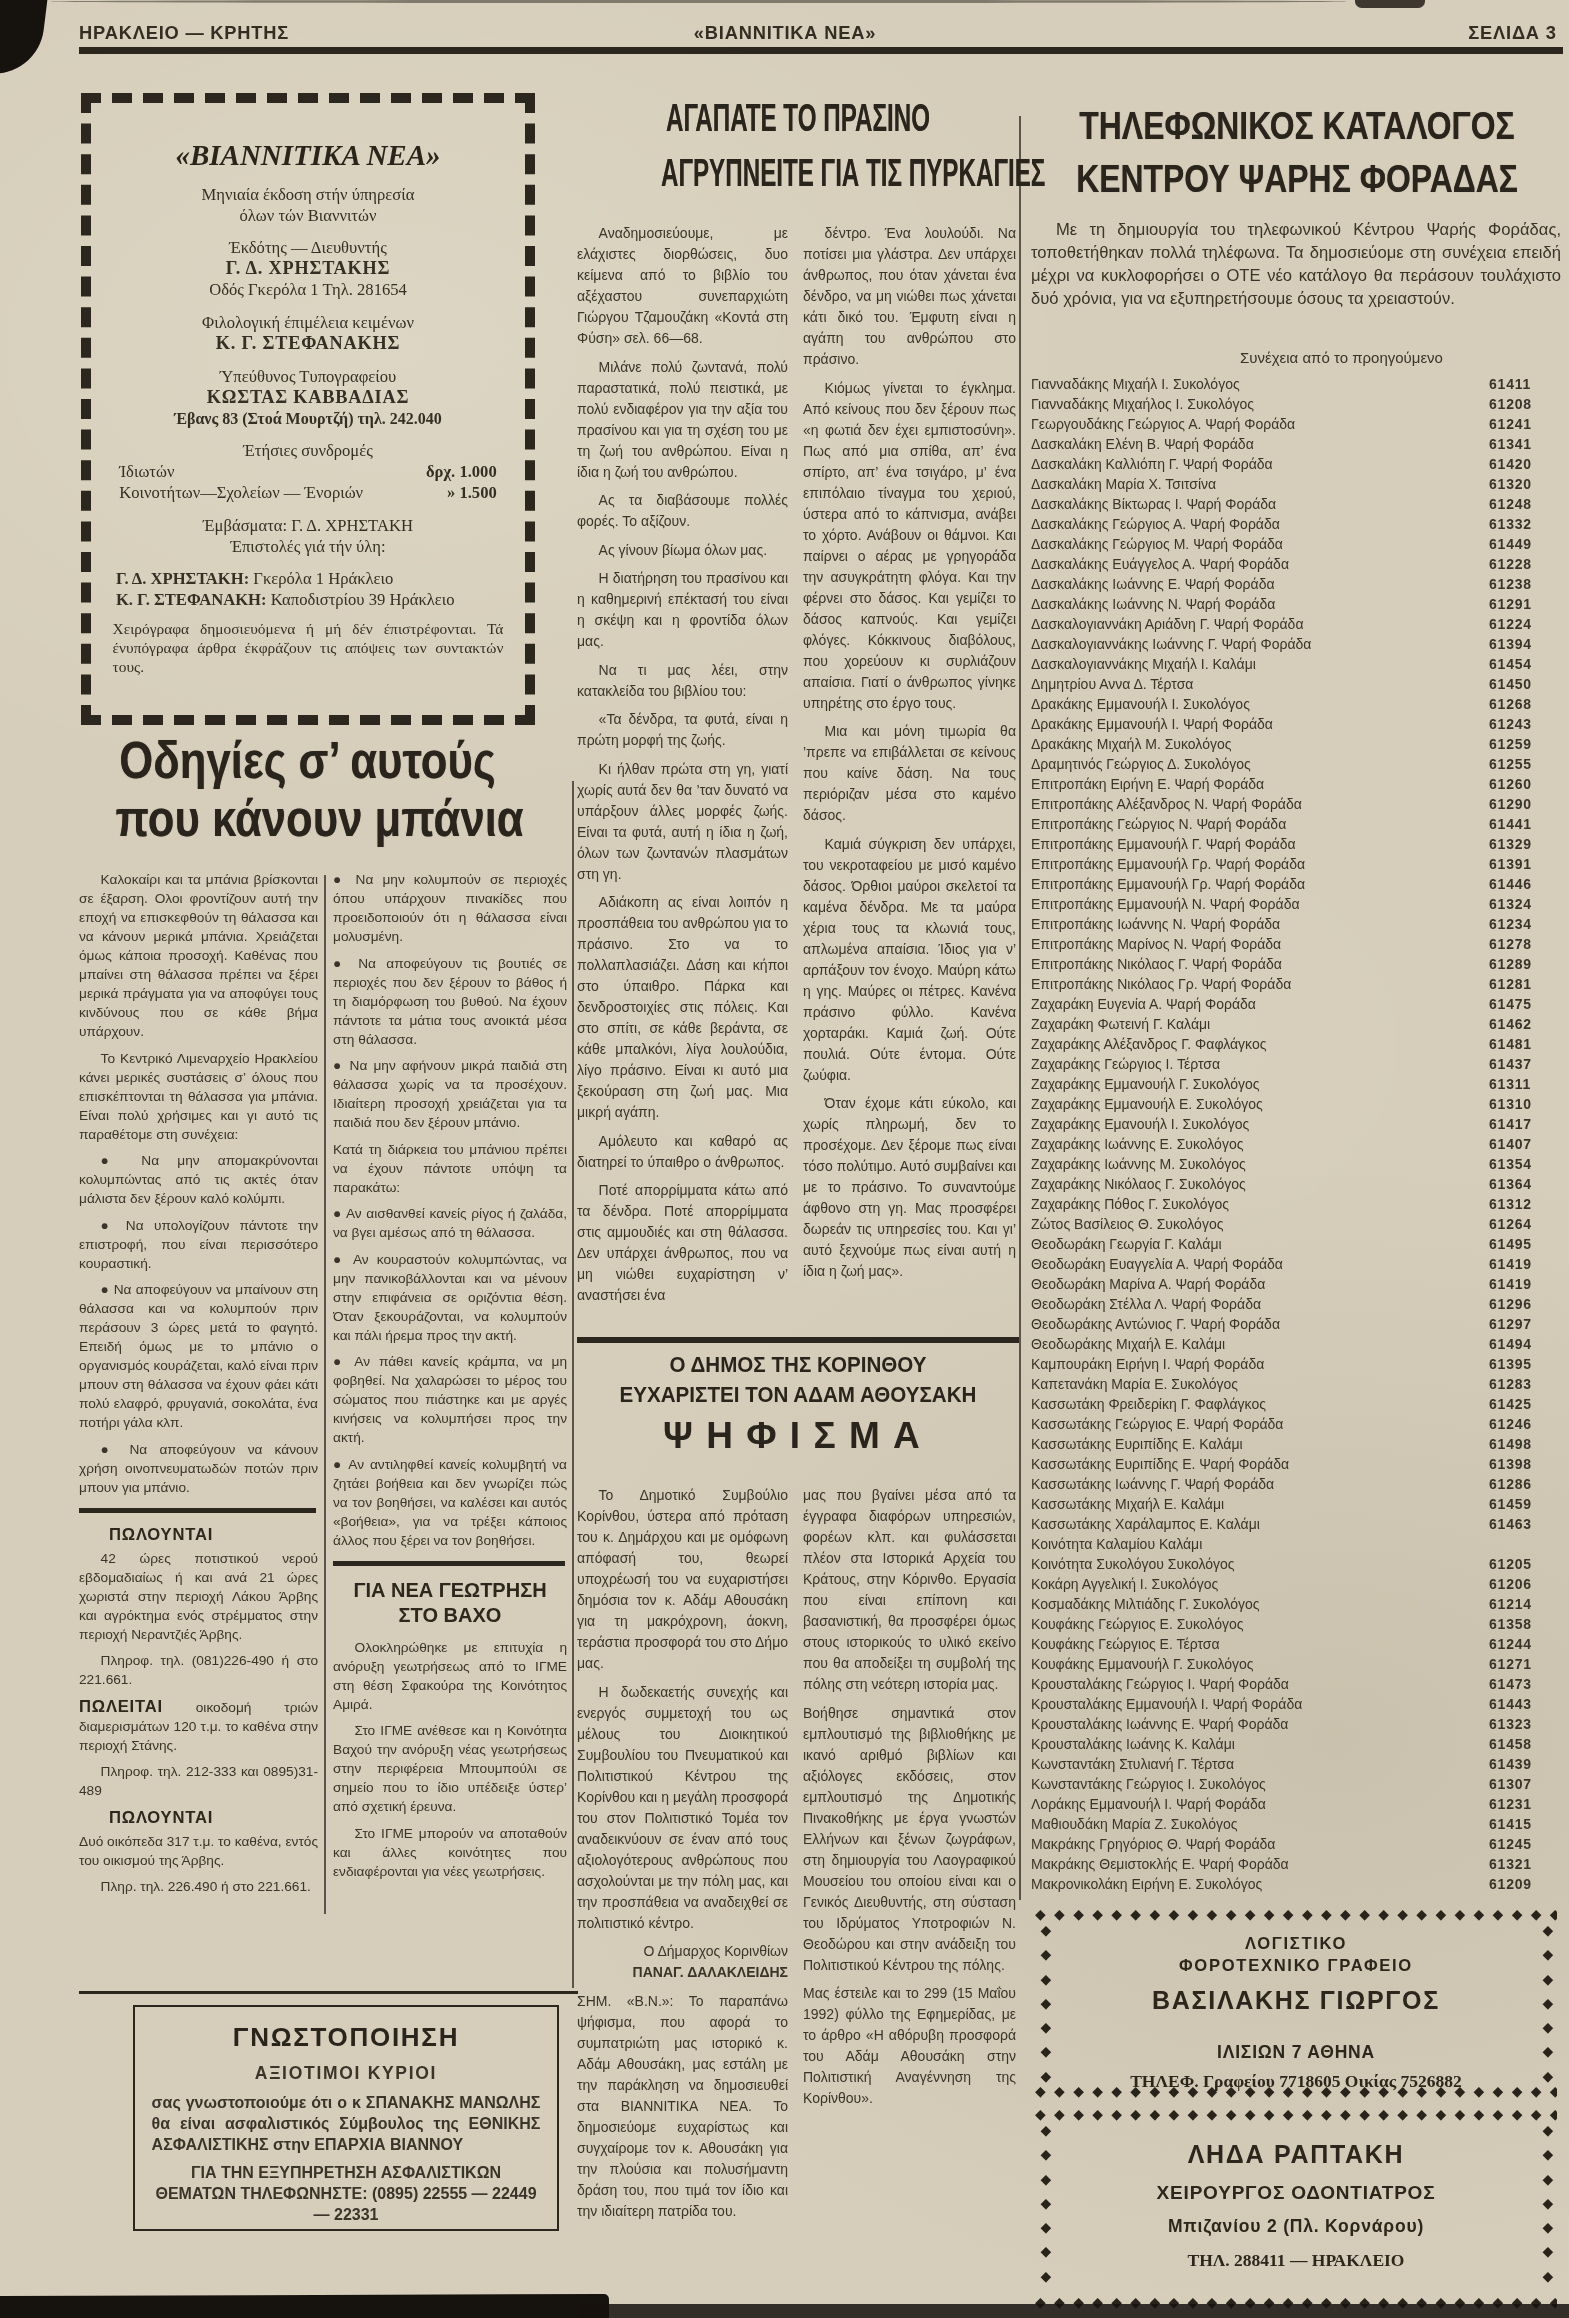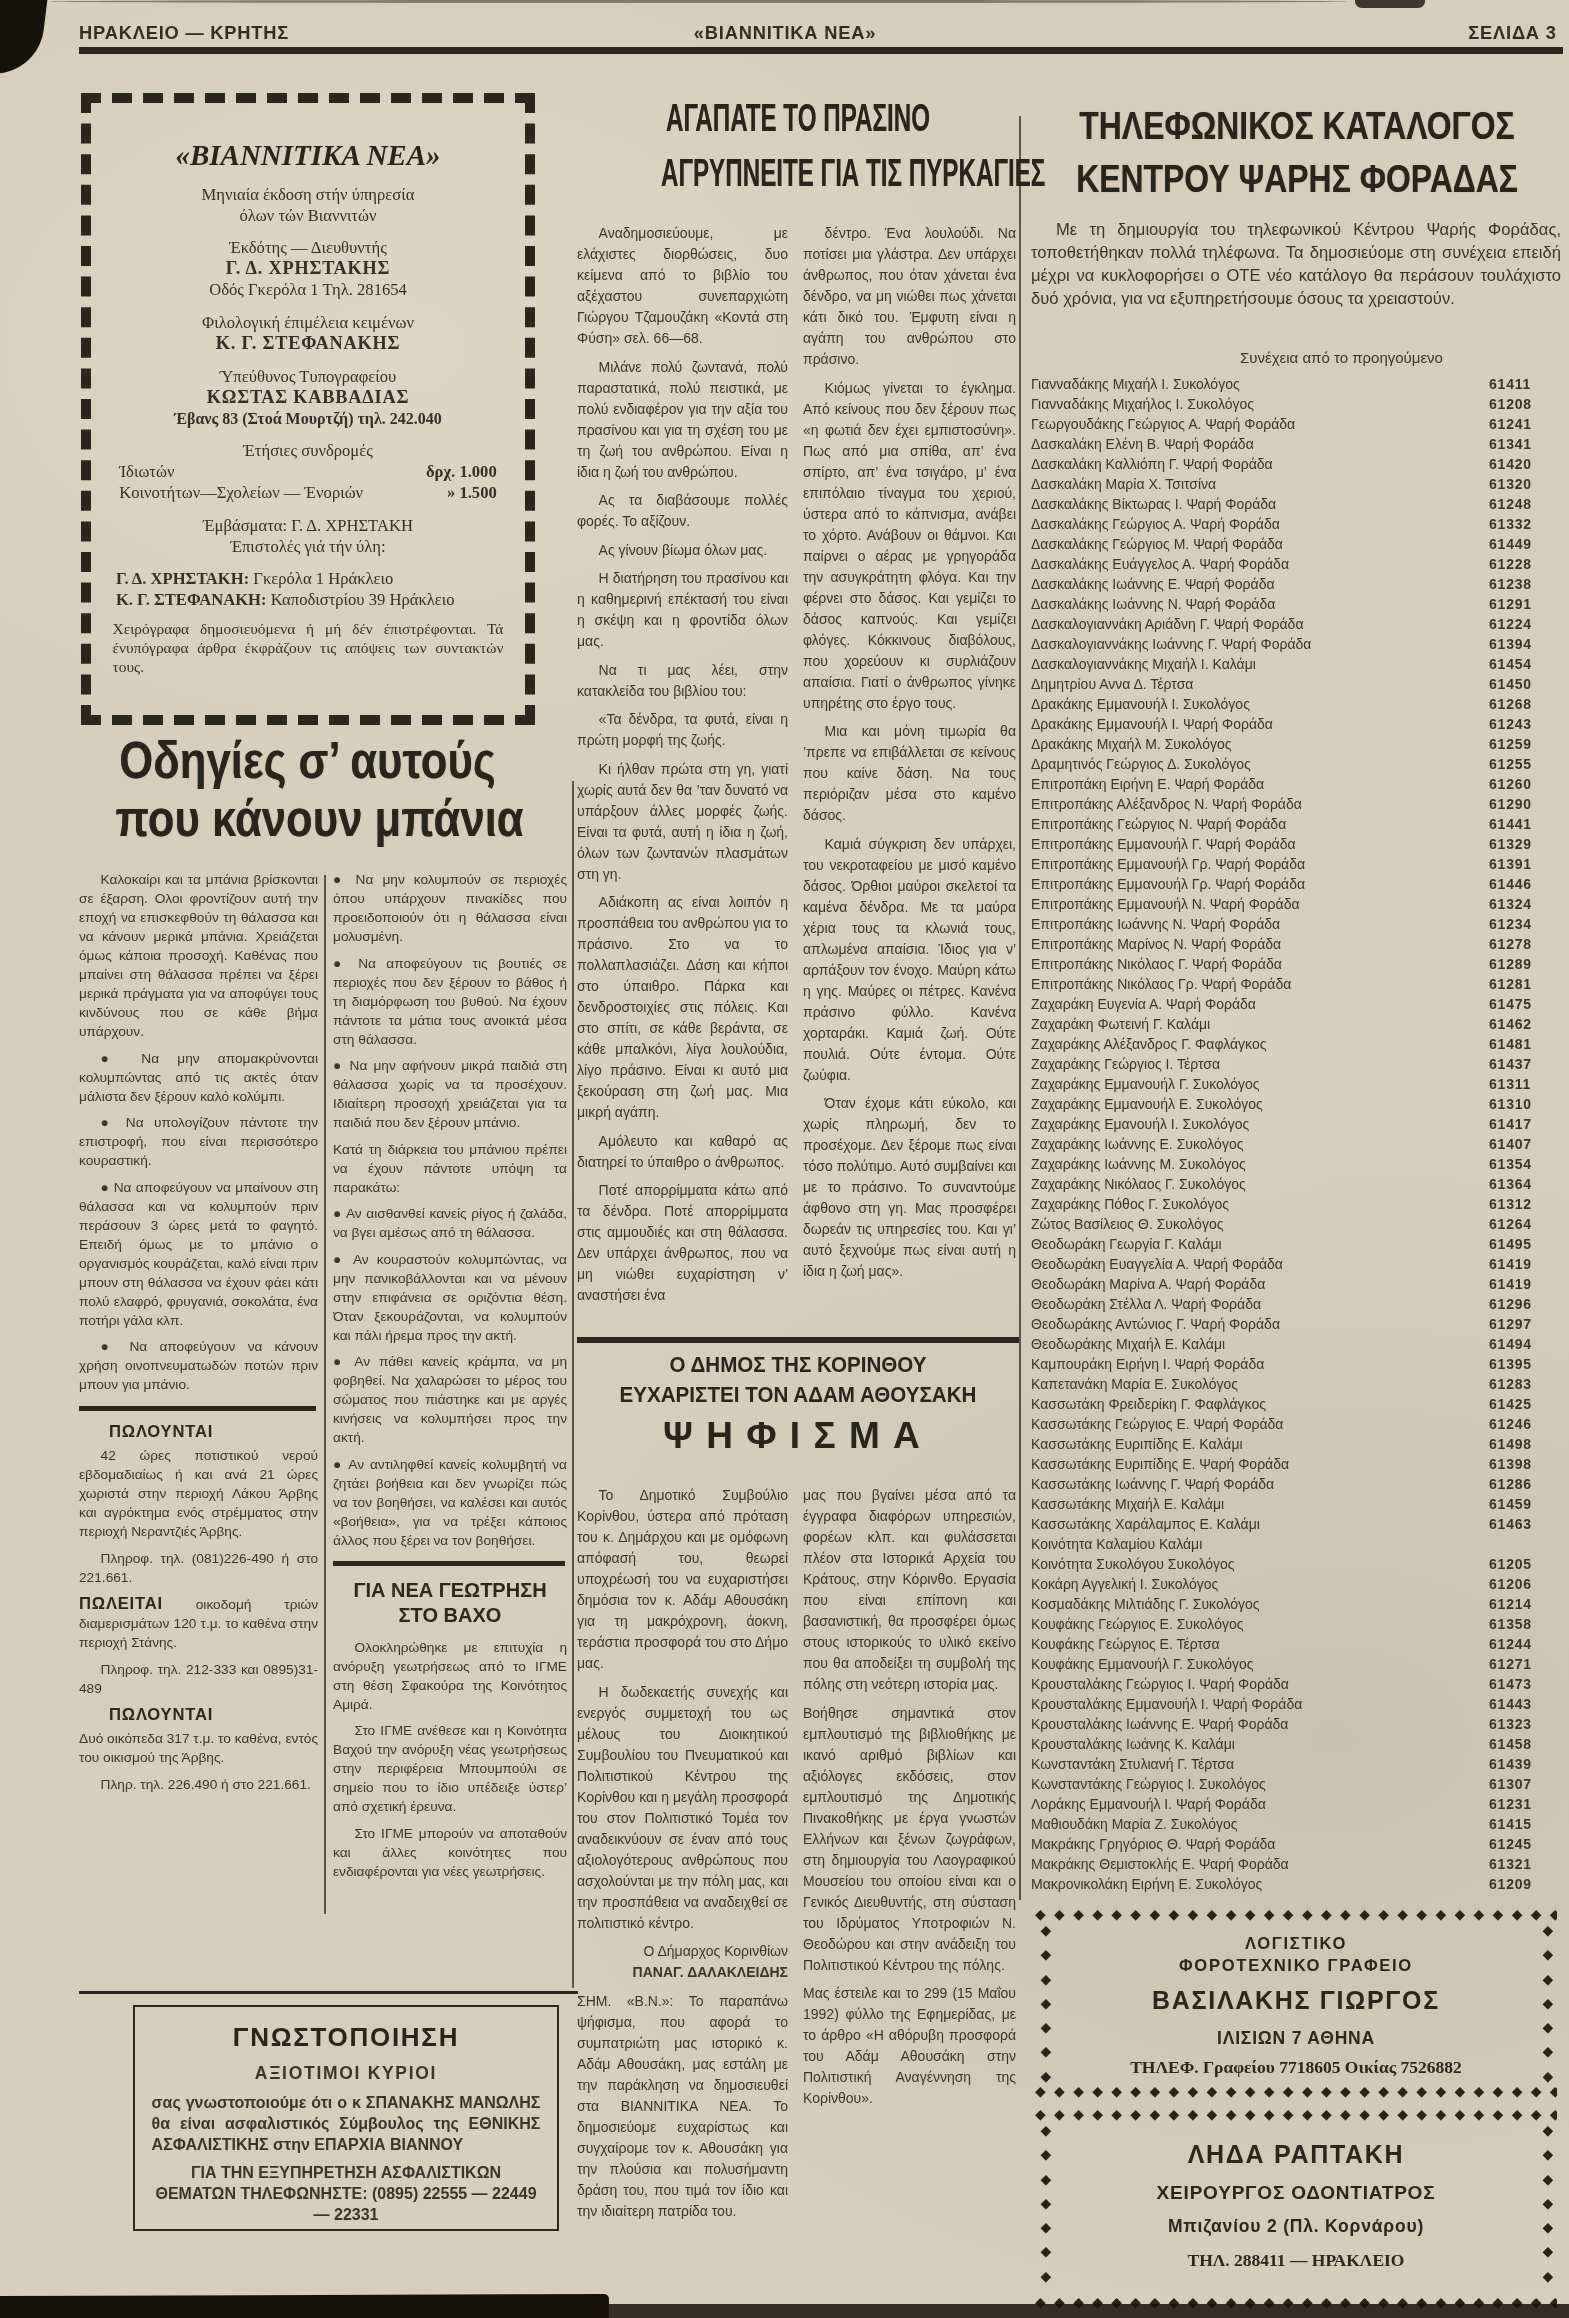--- a/index.html
+++ b/index.html
@@ -68,21 +68,21 @@
   .adbox{position:relative;box-sizing:border-box;overflow:hidden;text-align:center;color:#2c261d;}
   .dstrip{position:absolute;color:#28231b;overflow:hidden;white-space:nowrap;font-size:14px;
     letter-spacing:8.3px;line-height:18.3px;}
   .d-top{left:0;right:0;top:0;height:18.3px;}
   .d-bottom{left:0;right:0;bottom:0;height:18.3px;}
   .d-left,.d-right{top:16.6px;bottom:16.6px;width:20px;writing-mode:vertical-rl;}
   .d-left{left:0;} .d-right{right:0;}
   .ad-inner{padding:28px 33px 8.3px;}
   .ad-s{font-weight:bold;font-size:16.6px;line-height:21.6px;letter-spacing:1.7px;}
   .ad-name{font-weight:bold;font-size:25px;letter-spacing:1.7px;margin-top:10px;}
-  .ad-addr{font-weight:bold;font-size:17.5px;letter-spacing:0.8px;margin-top:13px;}
+  .ad-addr{font-weight:bold;font-size:17.5px;letter-spacing:0.8px;margin-top:27px;}
   .ad-tel{font-weight:bold;font-size:17.5px;margin-top:8.3px;font-family:"Liberation Serif",serif;}
   
   .art{position:absolute;background:#16120d;}
 </style>
 </head>
 <body>
 
 <div class="page">
 
   <div class="hdr" style="left:79px;">ΗΡΑΚΛΕΙΟ — ΚΡΗΤΗΣ</div>
@@ -131,20 +131,21 @@
     </div>
     <div class="m-note">Χειρόγραφα δημοσιευόμενα ή μή δέν έπιστρέφονται. Τά ένυπόγραφα άρθρα έκφράζουν τις απόψεις των συντακτών τους.</div>
   </div>
 
   <div class="headline sq84" style="left:79px;top:732px;width:457px;font-size:52px;line-height:57px;">Οδηγίες σ’ αυτούς</div>
   <div class="headline sq84" style="left:79px;top:790px;width:457px;font-size:52px;line-height:57px;">που κάνουν μπάνια</div>
 
   <div class="bodycol smallbody" style="left:79px;top:870px;width:239px;height:1124px;">
     <div>
         <p>Καλοκαίρι και τα μπάνια βρίσκονται σε έξαρση. Ολοι φροντίζουν αυτή την εποχή να επισκεφθούν τη θάλασσα και να κάνουν μερικά μπάνια. Χρειάζεται όμως κάποια προσοχή. Καθένας που μπαίνει στη θάλασσα πρέπει να ξέρει μερικά πράγματα για να αποφύγει τους κινδύνους που σε κάθε βήμα υπάρχουν.</p>
+        <p>Το Κεντρικό Λιμεναρχείο Ηρακλείου κάνει μερικές συστάσεις σ’ όλους που επισκέπτονται τη θάλασσα για μπάνια. Είναι πολύ χρήσιμες και γι αυτό τις παραθέτομε στη συνέχεια:</p>
         <p>● Να μην απομακρύνονται κολυμπώντας από τις ακτές όταν μάλιστα δεν ξέρουν καλό κολύμπι.</p>
         <p>● Να υπολογίζουν πάντοτε την επιστροφή, που είναι περισσότερο κουραστική.</p>
         <p>● Να αποφεύγουν να μπαίνουν στη θάλασσα και να κολυμπούν πριν περάσουν 3 ώρες μετά το φαγητό. Επειδή όμως με το μπάνιο ο οργανισμός κουράζεται, καλό είναι πριν μπουν στη θάλασσα να έχουν φάει κάτι πολύ ελαφρό, φρυγανιά, σοκολάτα, ένα ποτήρι γάλα κλπ.</p>
         <p>● Να αποφεύγουν να κάνουν χρήση οινοπνευματωδών ποτών πριν μπουν για μπάνιο.</p>
       </div>
     <div class="sec-rule"></div>
     <div>
       <span class="cl-head block">ΠΩΛΟΥΝΤΑΙ</span>
       <p class="noind" style="text-indent:21.6px;">42 ώρες ποτιστικού νερού εβδομαδιαίως ή και ανά 21 ώρες χωριστά στην περιοχή Λάκου Άρβης και αγρόκτημα ενός στρέμματος στην περιοχή Νεραντζιές Άρβης.</p>
       <p class="cl-tel">Πληροφ. τηλ. (081)226-490 ή στο 221.661.</p>

